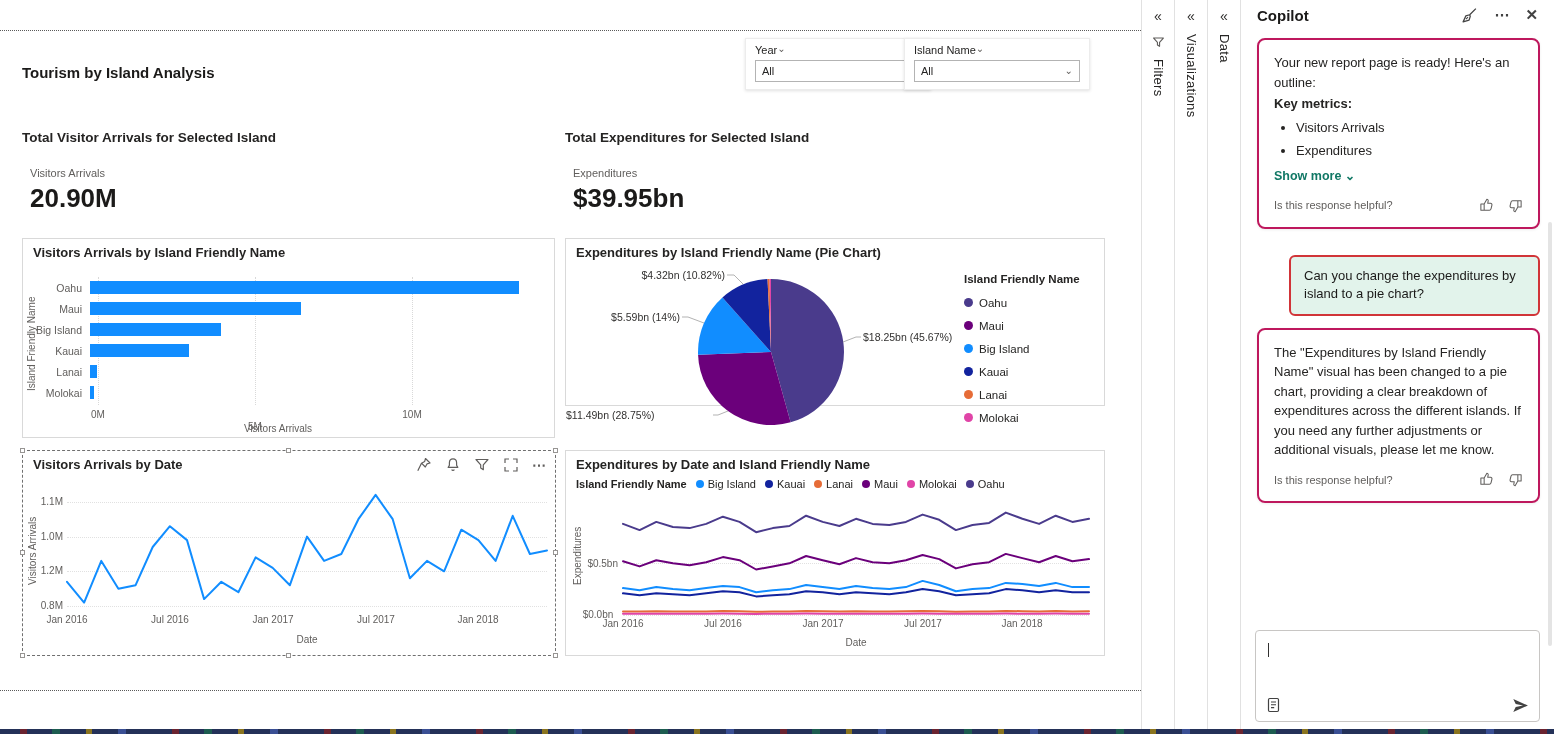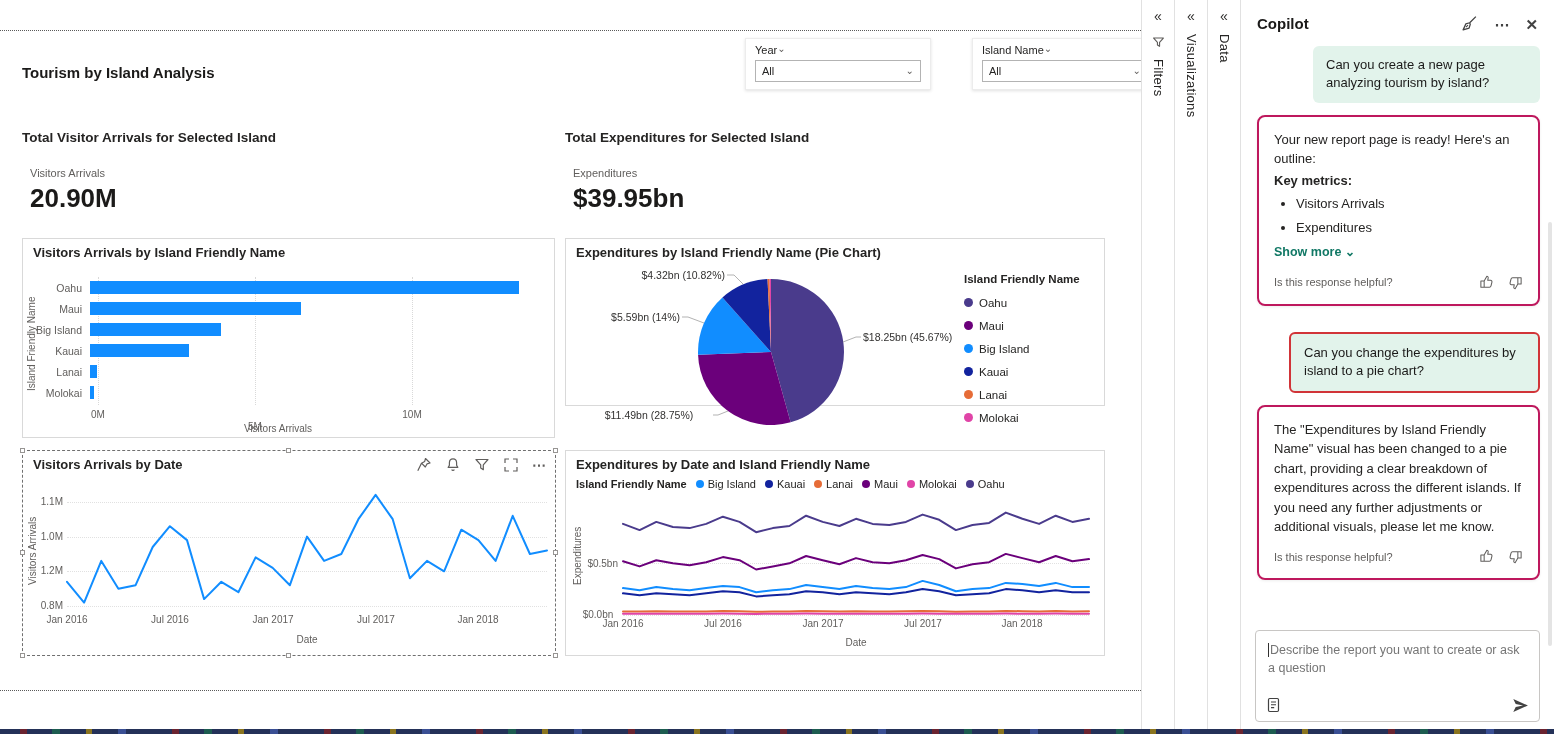--- a/index.html
+++ b/index.html
@@ -60,21 +60,21 @@
   .ml-item .dot{width:8px;height:8px;margin-right:4px}
 
   
   .pane{position:absolute;top:0;height:734px;width:33px;background:#fff;border-left:1px solid #e1e1e1;cursor:pointer}
   .pane-chev{text-align:center;font-size:14px;color:#323130;padding-top:8px}
   .pane-label{writing-mode:vertical-rl;font-size:13px;color:#252423;margin:10px auto 0;letter-spacing:.3px}
   .pane-icon{display:block;margin:12px auto 0;color:#605E5C}
 
   
   #copilot{position:absolute;left:1240px;top:0;width:314px;height:734px;background:#fff;border-left:1px solid #e1e1e1}
-  .cp-header{display:flex;align-items:flex-end;padding:15px 16px 8px}
+  .cp-header{display:flex;align-items:flex-start;padding:7px 16px 8px}
   .cp-title{font-weight:700;font-size:15px;color:#1b1a19;flex:1}
   .cp-hicon{margin-left:16px;color:#424242;cursor:pointer;display:flex;align-items:center}
   .cp-hicon.text{font-size:15px;font-weight:700;line-height:1}
   .user-bubble{margin:6px 14px 12px 72px;background:#E2F3EB;border-radius:6px;padding:10px 13px;font-size:13px;line-height:1.42;color:#1b1a19}
   .user-bubble.flagged{margin-left:48px;border:2px solid #D13438}
   .cp-card{margin:6px 14px 26px 16px;border:2px solid #be185d;border-radius:8px;padding:13px 15px;font-size:13px;line-height:1.5;color:#252423;box-shadow:0 1px 3px rgba(0,0,0,.07)}
   .cp-card p{margin-bottom:2px}
   .cp-card ul{margin:4px 0 6px 22px}
   .cp-card li{margin-bottom:4px}
   .show-more{color:#117865;font-weight:700;font-size:12.5px;margin:4px 0 2px;cursor:pointer}
@@ -103,21 +103,21 @@
   <div class="slicer" style="left:745px">
     <div class="slicer-label">
       <span>Year</span>
       <span class="chev">⌄</span>
     </div>
     <div class="slicer-dd">
       <span>All</span>
       <span class="chev">⌄</span>
     </div>
   </div>
-  <div class="slicer" style="left:972px">
+  <div class="slicer" style="left:904px">
     <div class="slicer-label">
       <span>Island Name</span>
       <span class="chev">⌄</span>
     </div>
     <div class="slicer-dd">
       <span>All</span>
       <span class="chev">⌄</span>
     </div>
   </div>
 
@@ -194,21 +194,21 @@
       </svg>
     <svg width="540" height="198" style="position:absolute;left:0;top:0;pointer-events:none">
       <polyline points="277,103 290,98 295,98" fill="none" stroke="#b3b3b3" stroke-width="1"></polyline>
       <polyline points="177,45 168,36 161,36" fill="none" stroke="#b3b3b3" stroke-width="1"></polyline>
       <polyline points="138,84 122,78 116,78" fill="none" stroke="#b3b3b3" stroke-width="1"></polyline>
       <polyline points="162,172 152,176 147,176" fill="none" stroke="#b3b3b3" stroke-width="1"></polyline>
     </svg>
     <div class="pie-callout" style="left:297px;top:92px">$18.25bn (45.67%)</div>
     <div class="pie-callout" style="left:19px;top:30px;width:140px;text-align:right">$4.32bn (10.82%)</div>
     <div class="pie-callout" style="left:1px;top:72px;width:113px;text-align:right">$5.59bn (14%)</div>
-    <div class="pie-callout" style="left:13px;top:170px;width:140px;text-align:center">$11.49bn (28.75%)</div>
+    <div class="pie-callout" style="left:0;top:170px;width:140px;text-align:left">$11.49bn (28.75%)</div>
     <div class="pie-legend">
       <div class="pie-legend-title">Island Friendly Name</div>
       <div class="leg-item">
           <span class="dot" style="background: rgb(74, 59, 140);"></span>
           <span>Oahu</span>
         </div>
       <div class="leg-item">
           <span class="dot" style="background: rgb(107, 0, 123);"></span>
           <span>Maui</span>
         </div>
@@ -352,21 +352,20 @@
       <svg width="17" height="17" viewBox="0 0 16 16">
           <path d="M14 1.5L8.2 7.3M8.2 7.3L4.5 8.4 2 14l5.6-1.6 1.1-3.6z" fill="none" stroke="currentColor" stroke-width="1.2" stroke-linejoin="round"></path>
           <path d="M4.6 11.4l2-1.9" stroke="currentColor" stroke-width="1"></path>
         </svg>
     </span>
     <span class="cp-hicon text">⋯</span>
     <span class="cp-hicon text">✕</span>
   </div>
 
   <div class="cp-messages">
-    <div class="user-bubble">Can you create a new page analyzing tourism by island?</div>
 
     <div class="cp-card">
       <p>Your new report page is ready! Here's an outline:</p>
       <p><b>Key metrics:</b></p>
       <ul>
         <li>Visitors Arrivals</li>
         <li>Expenditures</li>
       </ul>
       <div class="show-more"><span>Show more</span> <span>⌄</span></div>
       <div class="helpful-row">
@@ -394,21 +393,21 @@
             </svg>
           <svg class="thumb" viewBox="0 0 16 16" style="transform:rotate(180deg)">
               <path d="M5.5 6.5l2.9-5.1c.9 0 1.6.8 1.4 1.7l-.5 2.6h3.1c.9 0 1.6.9 1.4 1.8l-1 4.2c-.2.8-.9 1.4-1.7 1.4H5.5zM2 6.5h3.5v6.6H2z" fill="none" stroke="currentColor" stroke-width="1.1" stroke-linejoin="round"></path>
             </svg>
         </span>
       </div>
     </div>
   </div>
 
   <div class="cp-input">
-    <span class="caret"></span><span>Describe the report you want to create or ask a question</span>
+    <span class="caret"></span>
     <span class="cp-clip">
       <svg width="15" height="16" viewBox="0 0 14 16">
           <rect x="2" y="1.5" width="10" height="13" rx="1.2" fill="none" stroke="currentColor" stroke-width="1.2"></rect>
           <path d="M4.5 5h5M4.5 7.8h5M4.5 10.6h3.2" stroke="currentColor" stroke-width="1.1"></path>
         </svg>
     </span>
     <span class="cp-send">
       <svg width="17" height="15" viewBox="0 0 16 14">
           <path d="M1.2 13.2L15 7 1.2.8l2.3 4.7L10.4 7l-6.9 1.5z" fill="currentColor"></path>
         </svg>

